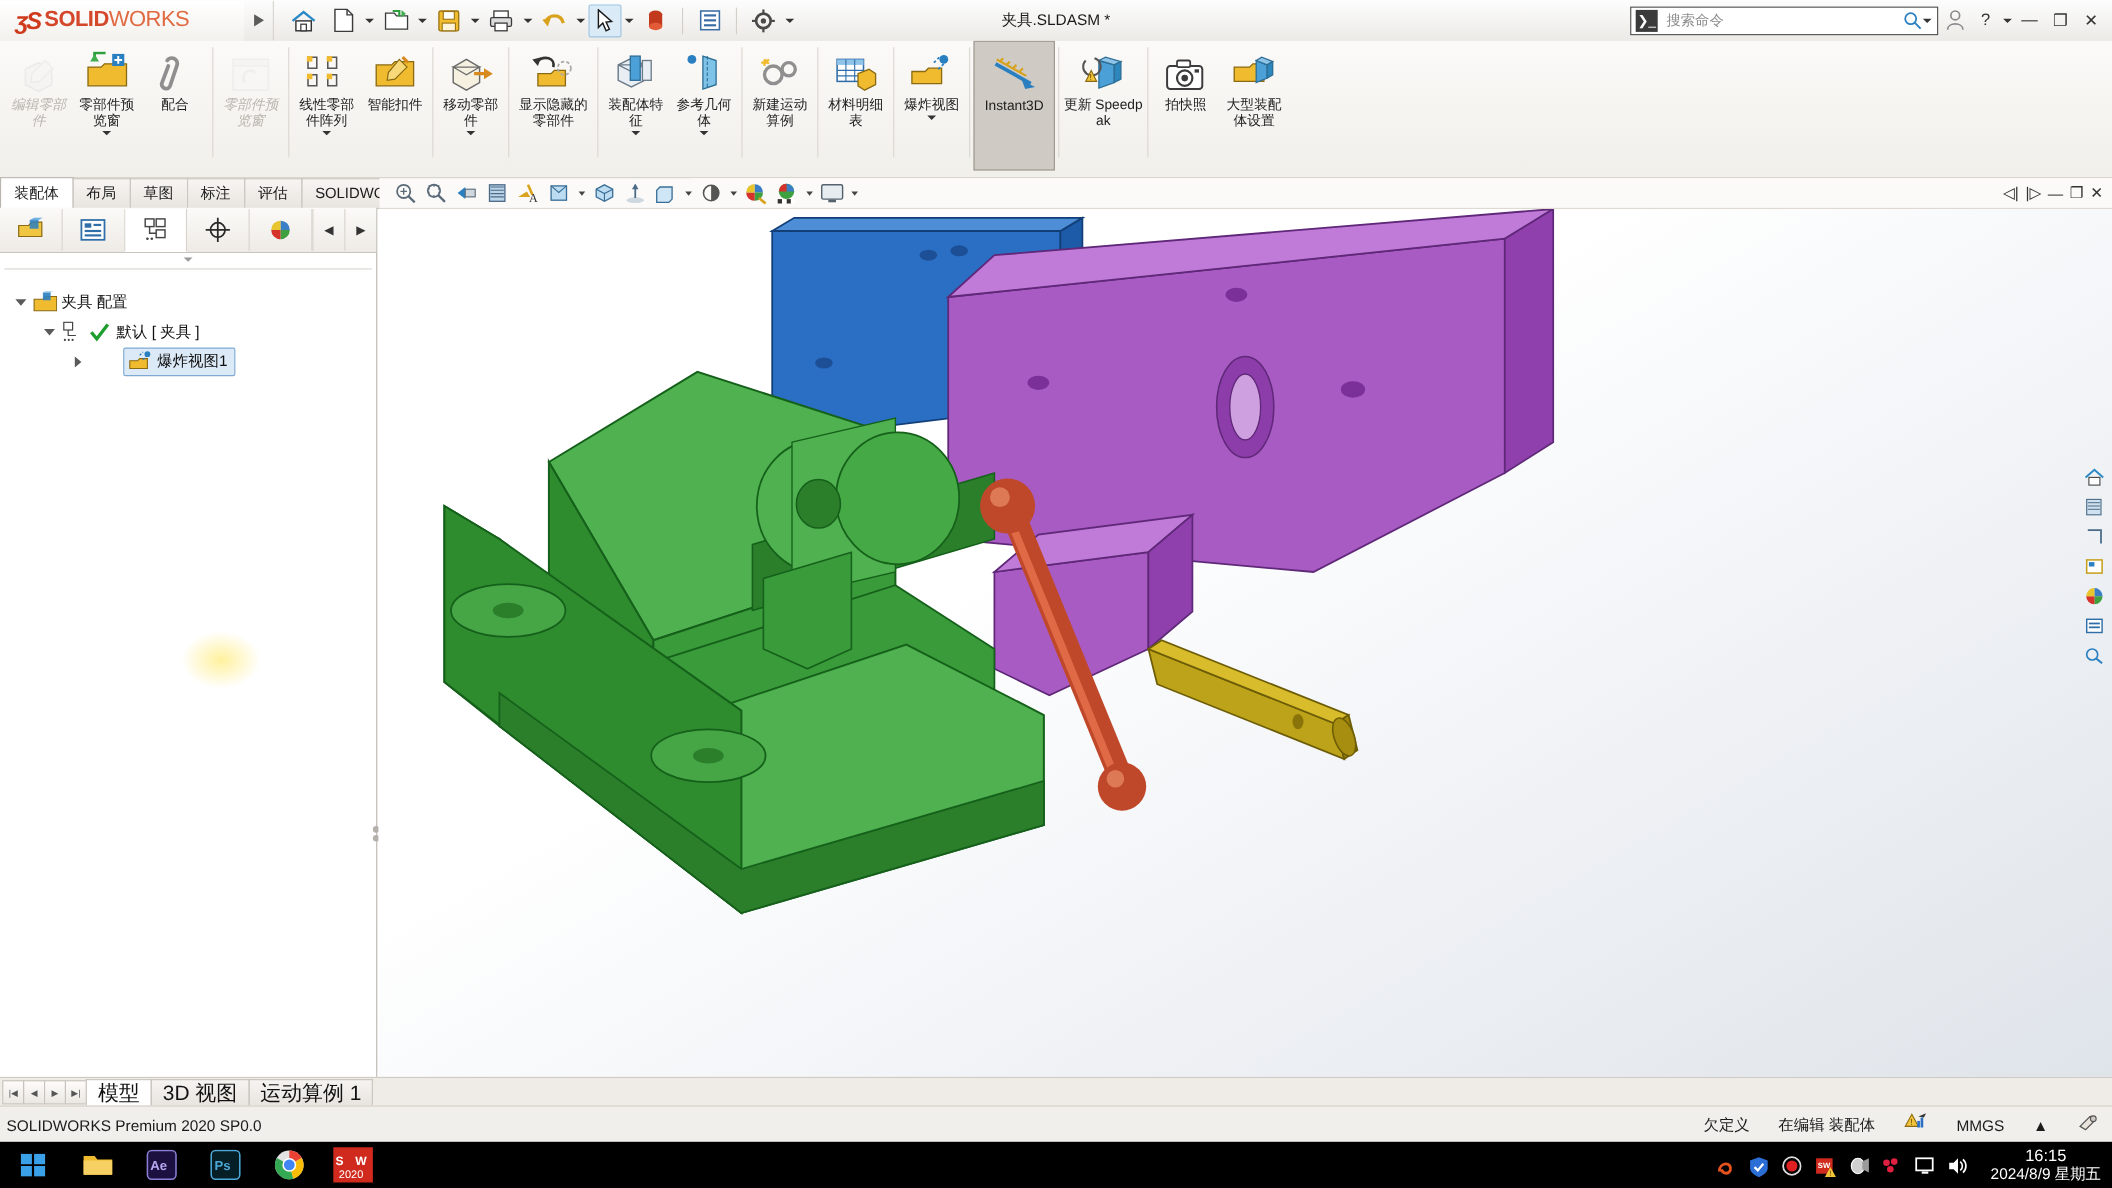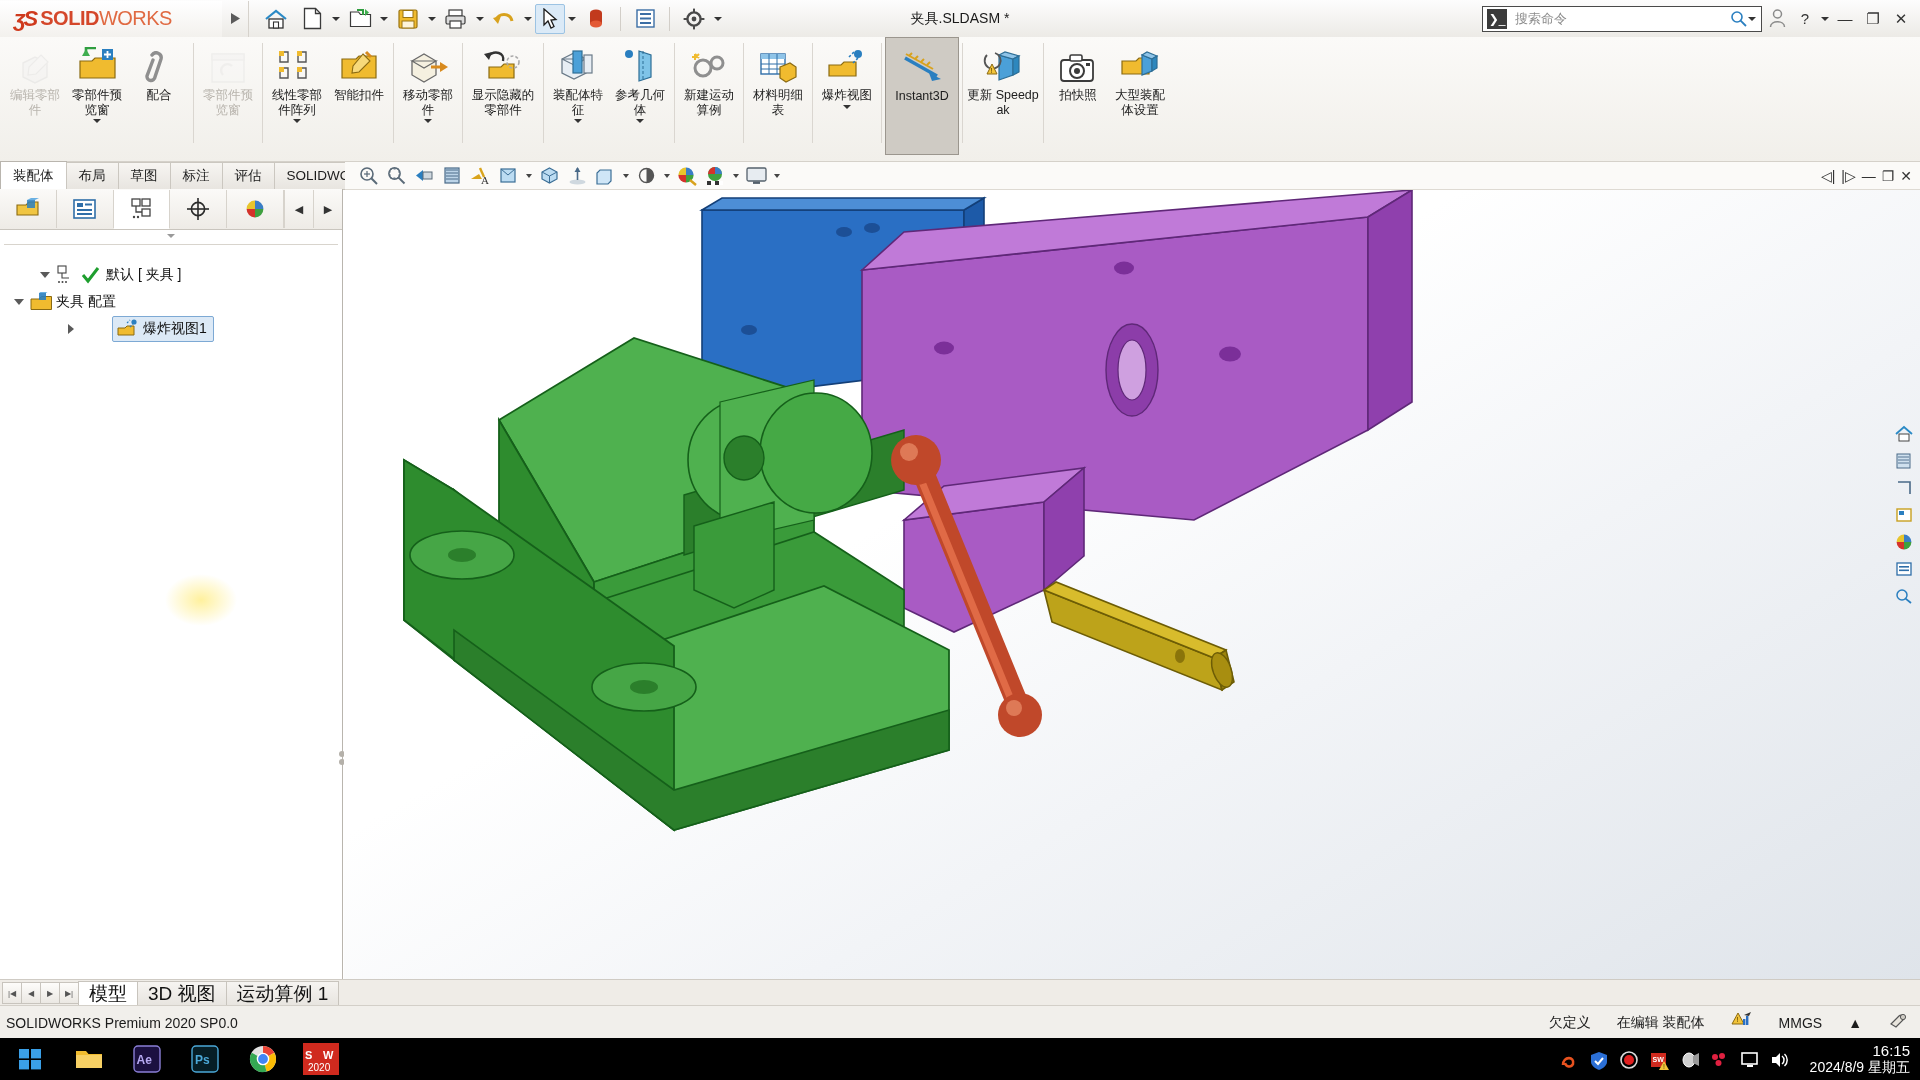--- a/index.html
+++ b/index.html
@@ -40,21 +40,21 @@
   
   .ribbon{position:absolute;left:0;top:37px;width:1920px;height:125px;
     background:linear-gradient(#fbfaf8,#f1efea);border-bottom:1px solid #d5d1ca;display:flex;align-items:flex-start;
     padding-left:4px;box-sizing:border-box;overflow:hidden;}
   .rb{width:62px;height:118px;display:flex;flex-direction:column;align-items:center;justify-content:flex-start;
     padding-top:6px;box-sizing:border-box;text-align:center;}
   .rb.wide{width:74px;}
   .rb.sel{background:#cfcbc4;border:1px solid #9b968e;box-sizing:border-box;}
   .rb .ic{height:42px;display:flex;align-items:flex-end;justify-content:center;}
   .rb .lb{font-size:12.5px;line-height:14.5px;color:#1d1d1d;margin-top:3px;width:100%;word-break:break-all;}
-  .rb.dim .lb{color:#b8b4ad;}
+  .rb.dim .lb{color:#b8b4ad;font-style:italic;}
   .rb .dd{width:0;height:0;border-left:4px solid transparent;border-right:4px solid transparent;border-top:4px solid #333;margin-top:2px;}
   .rsep{width:1px;height:100px;background:#dad6d0;margin:6px 3px 0 3px;}
 
   
   .cmtabs{position:absolute;left:0;top:162px;width:1920px;height:27px;background:#efece7;display:flex;align-items:flex-end;
     border-bottom:1px solid #c8c4bd;}
   .cmtab{height:26px;display:flex;align-items:center;padding:0 12px;font-size:13.5px;color:#1b1b1b;
     border:1px solid #cbc7c0;border-bottom:none;background:linear-gradient(#f7f5f2,#e8e5e0);margin-right:-1px;}
   .cmtab.active{background:#ffffff;height:27px;border-color:#b9b5ae;}
 
@@ -117,21 +117,21 @@
   .statusbar{position:absolute;left:0;top:1005px;width:1920px;height:33px;background:#f1efeb;border-top:1px solid #d3cfc8;
     display:flex;align-items:center;font-size:14px;color:#1b1b1b;}
   .sb-left{padding-left:6px;}
   .sb-right{margin-left:auto;display:flex;align-items:center;gap:26px;padding-right:10px;}
 
   
   .taskbar{position:absolute;left:0;top:1038px;width:1920px;height:42px;background:#000;display:flex;align-items:center;}
   .tb-start{width:60px;height:42px;display:flex;align-items:center;justify-content:center;}
   .tb-app{width:58px;height:42px;display:flex;align-items:center;justify-content:center;}
   .tb-tray{margin-left:auto;display:flex;align-items:center;gap:14px;padding-right:10px;}
-  .tb-clock{color:#fff;font-size:14px;line-height:17px;text-align:right;padding-left:10px;}
+  .tb-clock{color:#fff;font-size:14px;line-height:17px;text-align:center;padding-left:10px;}
   .tb-clock .t{font-size:15px;}
   .sq{width:16px;height:16px;display:inline-block;}
 </style>
 </head>
 <body>
 
 <div class="app">
 
   <div class="titlebar">
     <div class="logo">
@@ -677,55 +677,55 @@
         <div class="lpn">▶</div>
       </div>
     </div>
 
     <div class="lp-pinrow">
         <i></i>
       </div>
     <div class="lp-rule"></div>
 
     <div class="tree" id="tree">
+        <div class="trow" style="padding-left: 0px;">
+          <div class="twist open">
+            <i></i>
+          </div>
+          <div class="" style="display: flex; align-items: center;">
+            <div class="tico">
+              <svg width="22" height="20" viewBox="0 0 22 20">
+                <path d="M1 7 h8 l2.5 -2.5 h10 v13 h-20.5 z" fill="#f0bb2f" stroke="#8a6a12" stroke-width="1"></path>
+                <polygon points="9,1 16,1 16,8 9,8" fill="#2a7fc0" opacity=".9"></polygon>
+                <polygon points="9,1 12,-1 19,-1 16,1" fill="#6ab0e2"></polygon>
+              </svg>
+            </div>
+            <span class="tlabel">夹具 配置</span>
+          </div>
+        </div>
         <div class="trow" style="padding-left: 26px;">
           <div class="twist open">
             <i></i>
           </div>
           <div class="" style="display: flex; align-items: center;">
             <div class="tico">
               <svg width="22" height="20" viewBox="0 0 22 20">
                 <rect x="2" y="1" width="8" height="7" fill="#fff" stroke="#444" stroke-width="1.1"></rect>
                 <path d="M6 8 v5 h7" fill="none" stroke="#444" stroke-width="1.1"></path>
                 <circle cx="3" cy="17" r="1" fill="#444"></circle>
                 <circle cx="6.5" cy="17" r="1" fill="#444"></circle>
                 <circle cx="10" cy="17" r="1" fill="#444"></circle>
               </svg>
             </div>
             <span style="display: flex; margin-right: 4px;">
               <svg width="20" height="18" viewBox="0 0 20 18">
                 <path d="M3 9 l5 6 l10 -13" fill="none" stroke="#1e9e2e" stroke-width="3"></path>
               </svg>
             </span>
             <span class="tlabel">默认 [ 夹具 ]</span>
-          </div>
-        </div>
-        <div class="trow" style="padding-left: 0px;">
-          <div class="twist open">
-            <i></i>
-          </div>
-          <div class="" style="display: flex; align-items: center;">
-            <div class="tico">
-              <svg width="22" height="20" viewBox="0 0 22 20">
-                <path d="M1 7 h8 l2.5 -2.5 h10 v13 h-20.5 z" fill="#f0bb2f" stroke="#8a6a12" stroke-width="1"></path>
-                <polygon points="9,1 16,1 16,8 9,8" fill="#2a7fc0" opacity=".9"></polygon>
-                <polygon points="9,1 12,-1 19,-1 16,1" fill="#6ab0e2"></polygon>
-              </svg>
-            </div>
-            <span class="tlabel">夹具 配置</span>
           </div>
         </div>
         <div class="trow" style="padding-left: 52px;">
           <div class="twist closed">
             <i></i>
           </div>
           <div class="tsel" style="display: flex; align-items: center; margin-left: 32px;">
             <div class="tico">
               <svg width="22" height="20" viewBox="0 0 22 20">
                 <path d="M1 9 h7 l2 -2 h7 v9 h-16 z" fill="#f0bb2f" stroke="#8a6a12" stroke-width="1"></path>

